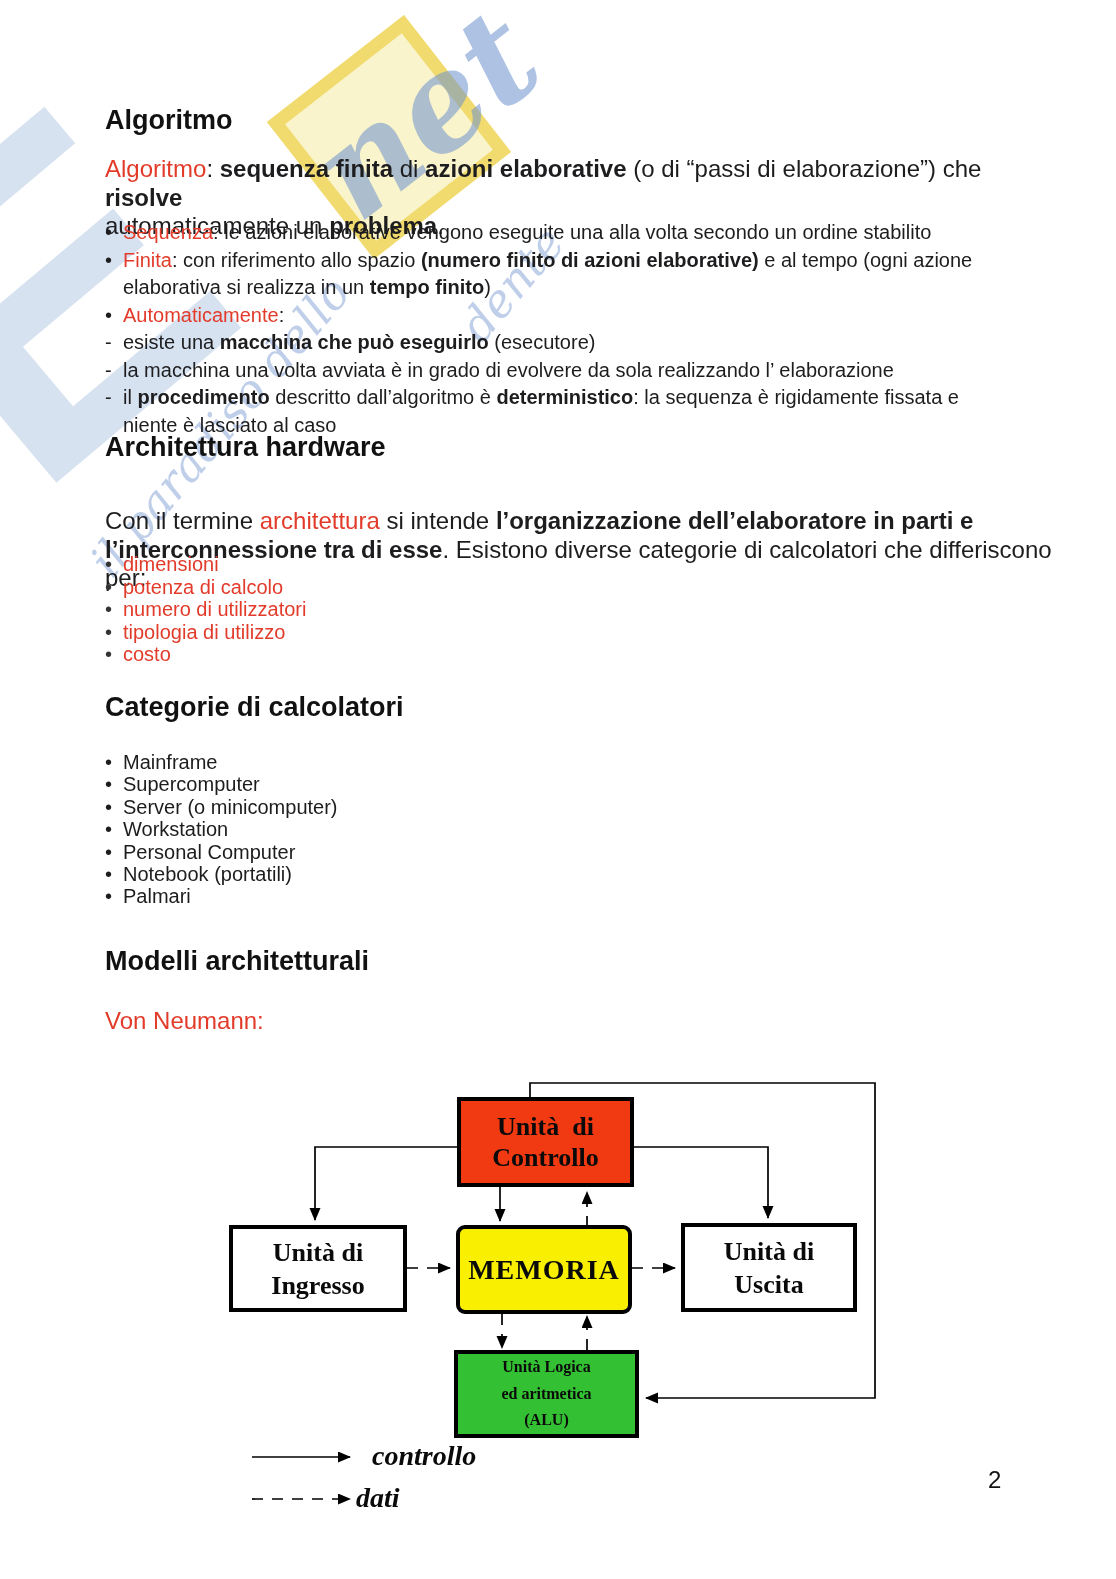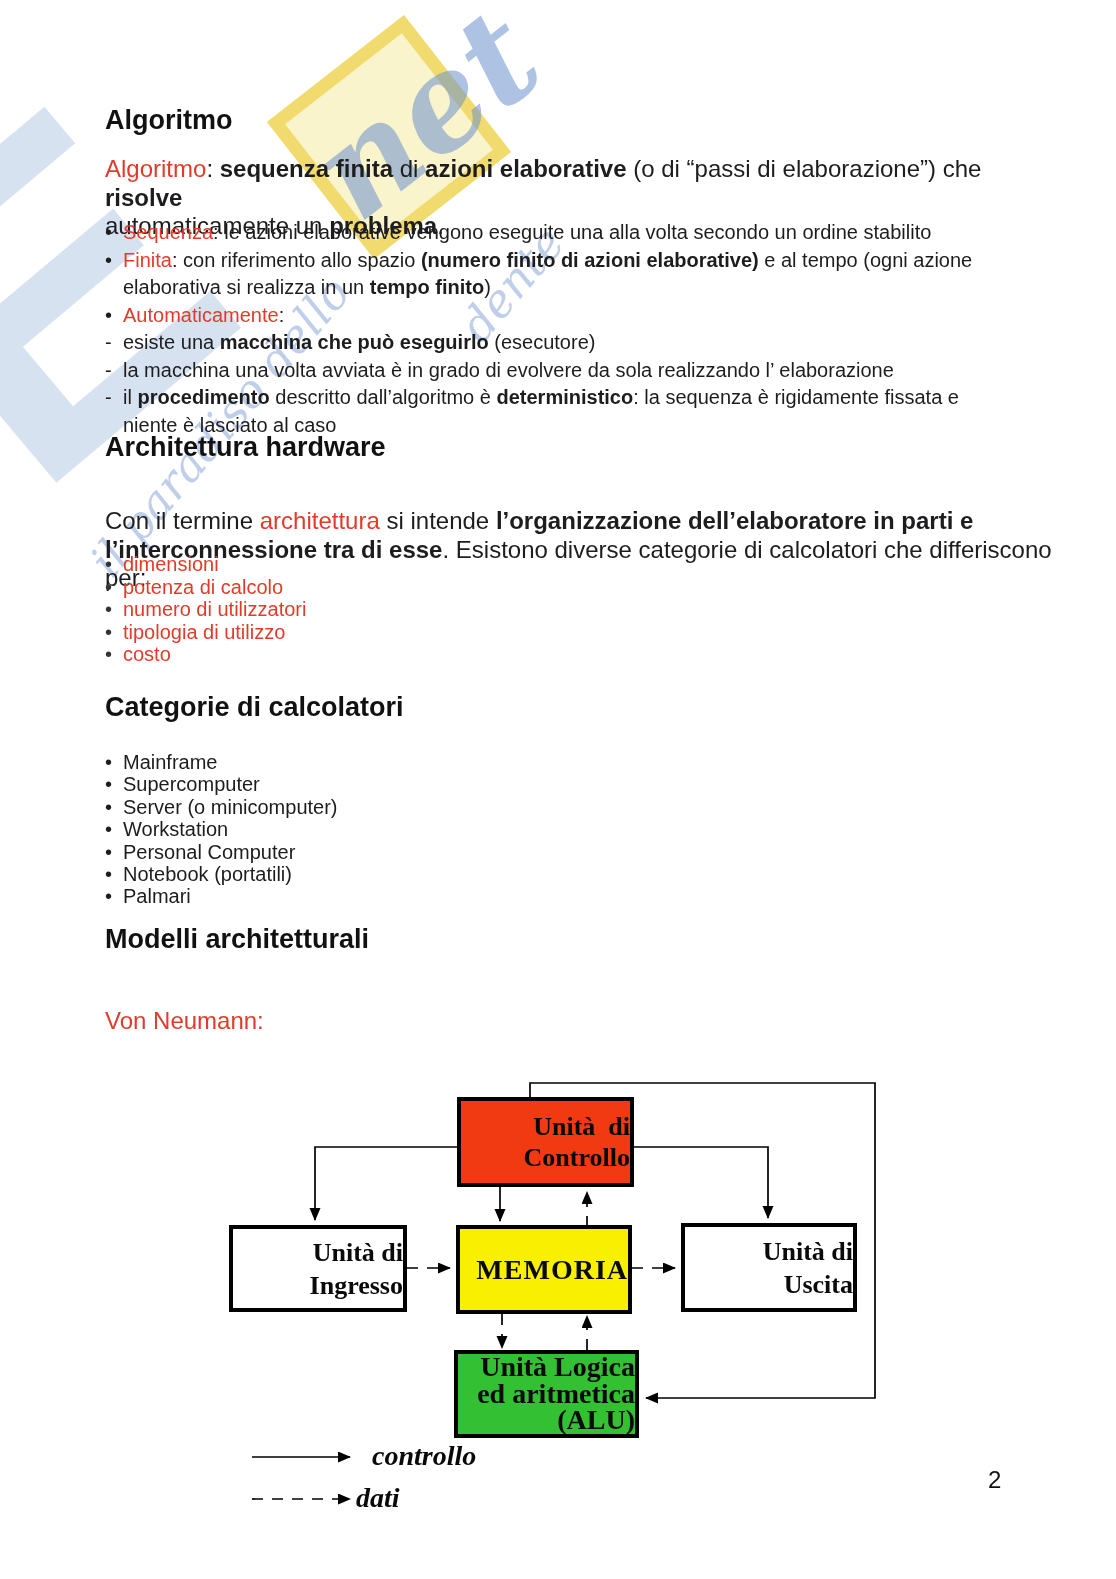--- a/index.html
+++ b/index.html
@@ -24,28 +24,28 @@
   .li{position:relative;padding-left:18px;}
   .li .mk{position:absolute;left:0;top:0;}
   #list1{top:219px;left:105px;width:960px;font-size:20px;line-height:27.5px;position:absolute;z-index:2;}
   #list2{top:553px;left:105px;position:absolute;font-size:20px;line-height:22.5px;z-index:2;}
   #list2 .it{color:#e23b2a;margin-top:20px;}
   #list2 .mk{color:#333;}
   #list3{top:751px;left:105px;position:absolute;font-size:20px;line-height:22.4px;z-index:2;}
   #pagenum{position:absolute;left:988px;top:1466px;font-size:24px;color:#111;z-index:2;}
   
   .dbox{position:absolute;box-sizing:border-box;border:4px solid #000;display:flex;
-        flex-direction:column;align-items:flex-end;justify-content:center;z-index:3;
+        flex-direction:column;align-items:center;justify-content:center;z-index:3;
         font-family:"Liberation Serif","DejaVu Serif",serif;font-weight:bold;color:#0a0a0a;
         text-align:center;white-space:pre-wrap;}
   #box-controllo{left:457px;top:1097px;width:177px;height:90px;background:#f23a12;font-size:26px;line-height:31px;}
   #box-ingresso{left:229px;top:1225px;width:178px;height:87px;background:#ffffff;font-size:26px;line-height:33px;}
-  #box-memoria{left:456px;top:1225px;width:176px;height:89px;background:#f8f000;font-size:28px;letter-spacing:1px;}
+  #box-memoria{left:456px;top:1225px;width:176px;height:89px;background:#f8f000;font-size:28px;letter-spacing:1px;border-radius:9px;}
   #box-uscita{left:681px;top:1223px;width:176px;height:89px;background:#ffffff;font-size:26px;line-height:33px;}
-  #box-alu{left:454px;top:1350px;width:185px;height:88px;background:#33c133;font-size:28px;line-height:26.5px;}
+  #box-alu{left:454px;top:1350px;width:185px;height:88px;background:#33c133;font-size:16px;line-height:26.5px;}
   #connectors{position:absolute;left:0;top:1060px;z-index:1;}
   .leg{position:absolute;font:bold italic 28px/1 "Liberation Serif","DejaVu Serif",serif;color:#0a0a0a;z-index:2;}
   #leg-controllo{left:372px;top:1442px;}
   #leg-dati{left:356px;top:1484px;}
 </style>
 </head>
 <body>
 
 <div class="page">
 
@@ -85,21 +85,21 @@
   <div id="list3">
     <div class="li"><span class="mk">•</span><span>Mainframe</span></div>
     <div class="li"><span class="mk">•</span><span>Supercomputer</span></div>
     <div class="li"><span class="mk">•</span><span>Server (o minicomputer)</span></div>
     <div class="li"><span class="mk">•</span><span>Workstation</span></div>
     <div class="li"><span class="mk">•</span><span>Personal Computer</span></div>
     <div class="li"><span class="mk">•</span><span>Notebook (portatili)</span></div>
     <div class="li"><span class="mk">•</span><span>Palmari</span></div>
   </div>
 
-  <div class="hd" style="top:924px">Modelli architetturali</div>
+  <div class="hd" style="top:946px">Modelli architetturali</div>
 
   <div class="para" style="top:978px"><br><span class="red">Von Neumann:</span></div>
 
   <svg id="connectors" width="1116" height="470" viewBox="0 0 1116 470">
     <defs>
       <marker id="ah" markerUnits="userSpaceOnUse" markerWidth="14" markerHeight="12" refX="12" refY="5.5" orient="auto">
         <path d="M0,0 L13,5.5 L0,11 Z" fill="#000"></path>
       </marker>
     </defs>
     <g stroke="#000" stroke-width="1.7" fill="none">

